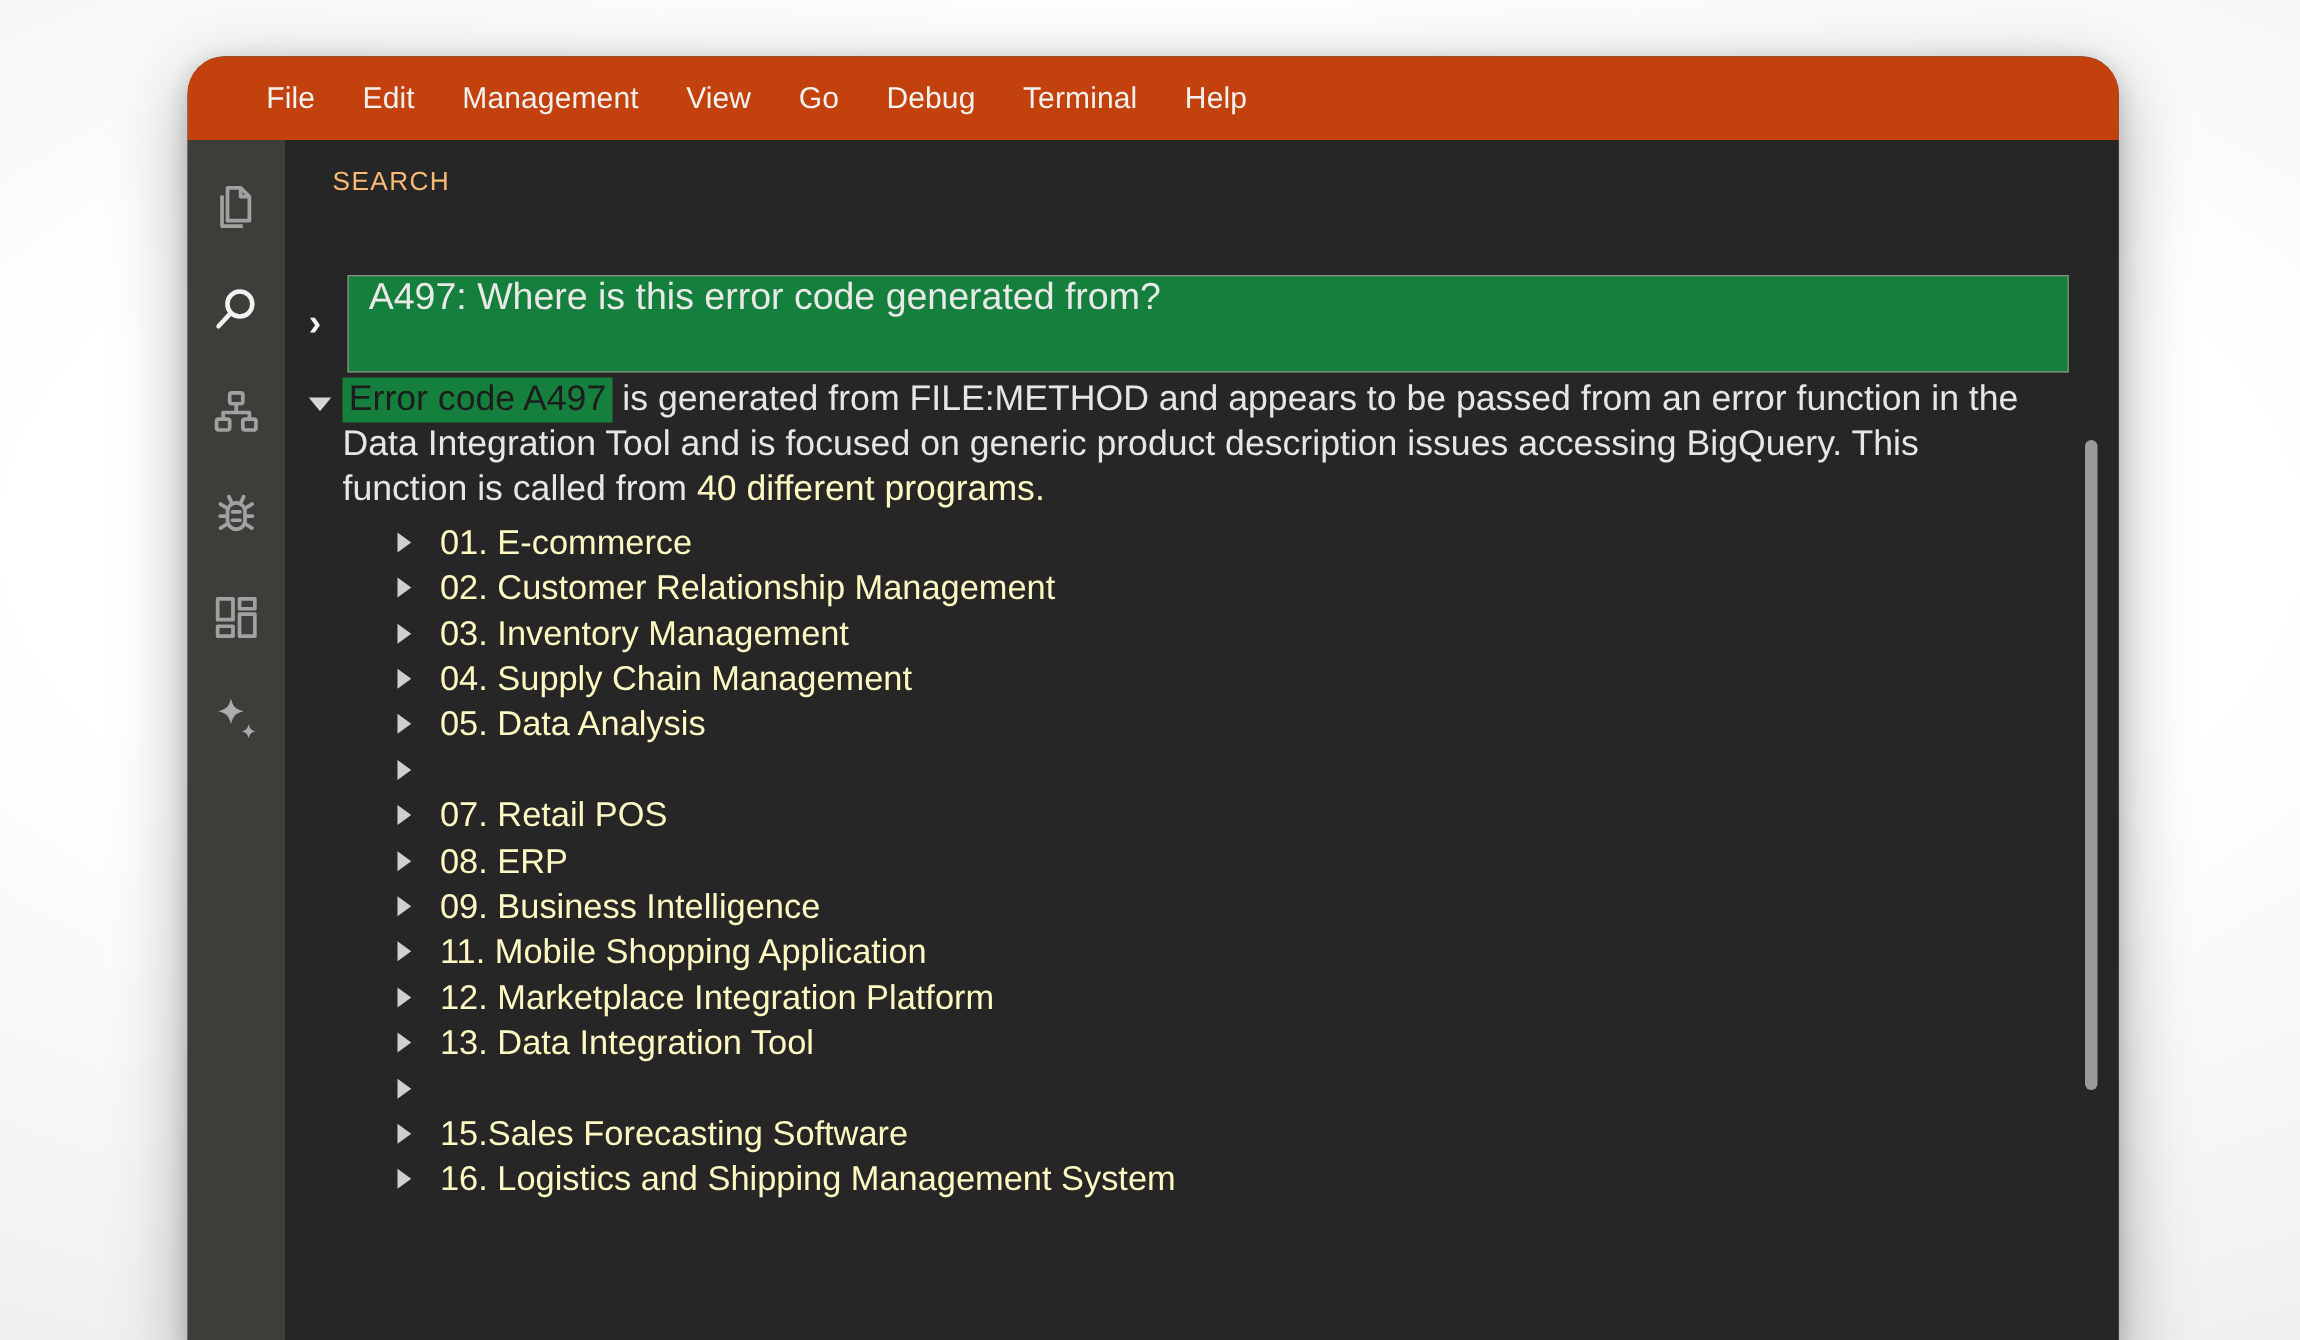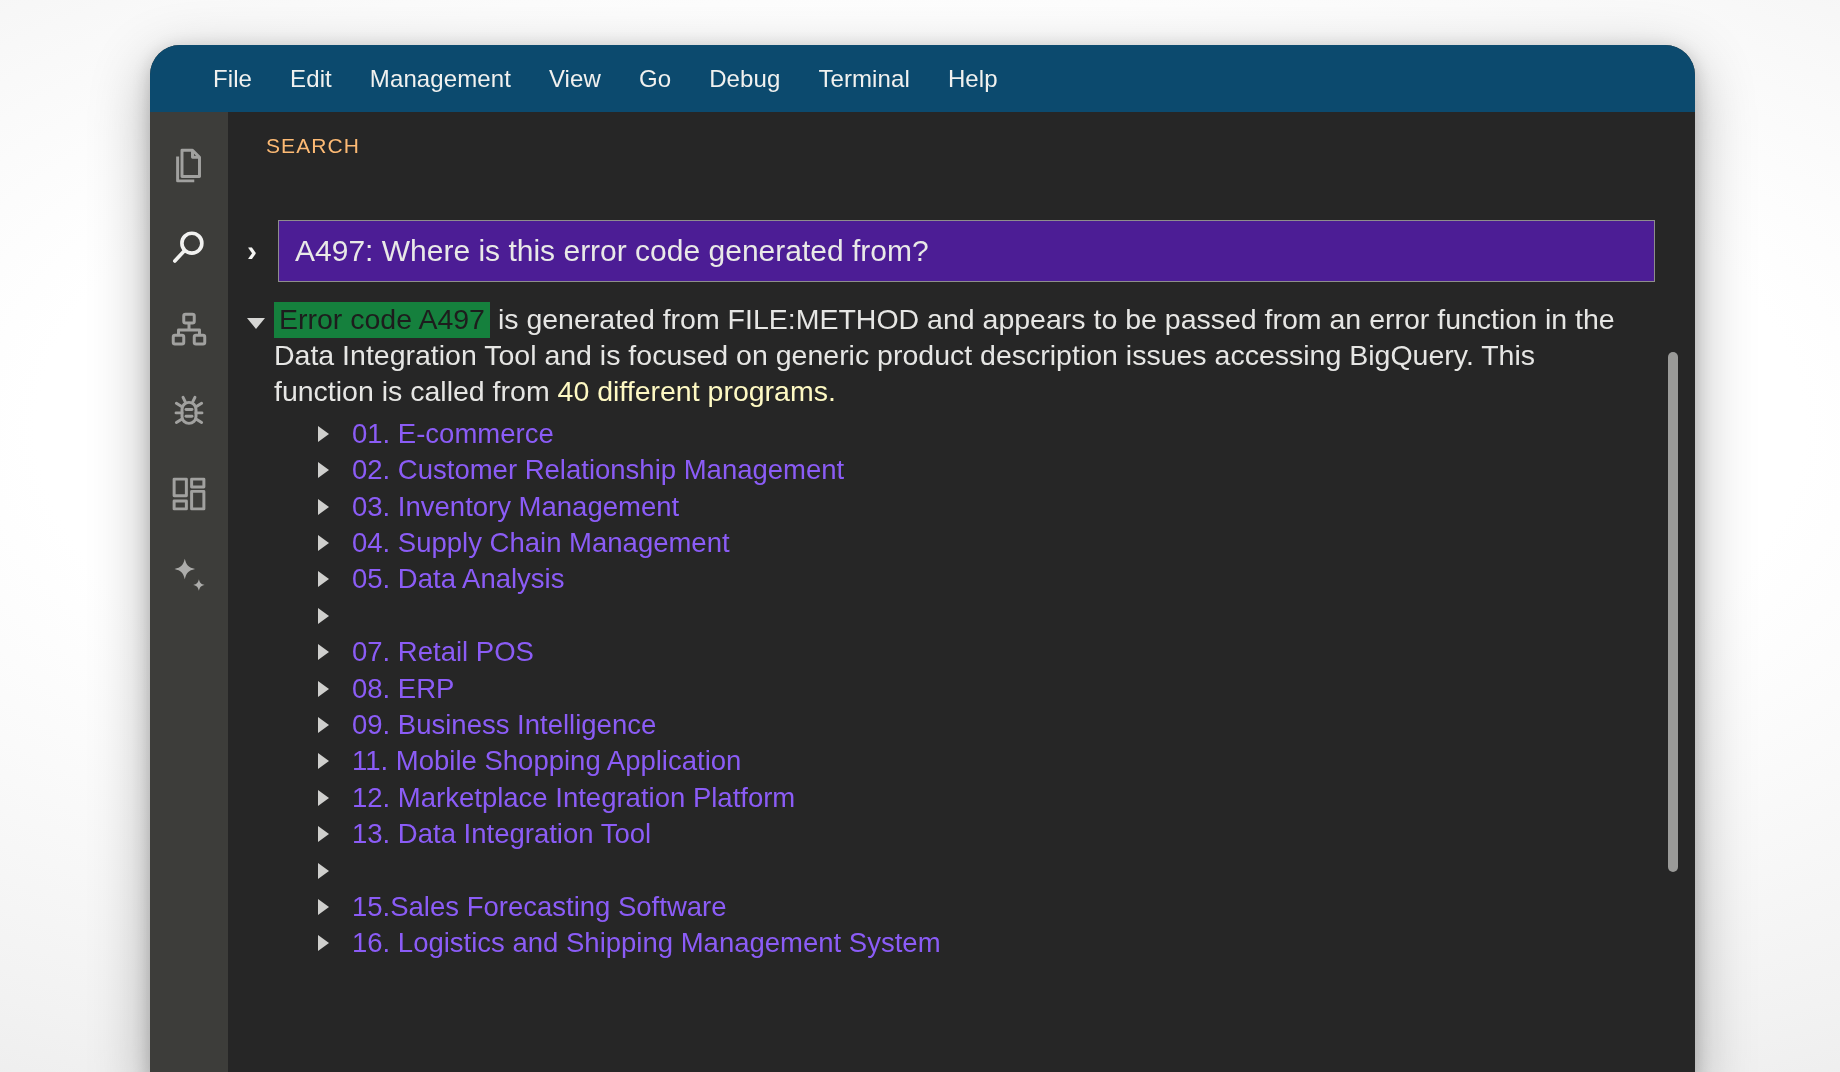--- a/index.html
+++ b/index.html
@@ -40,21 +40,21 @@
       0 4px 18px rgba(0,0,0,0.18);
   }
 
   
   .menubar {
     position: absolute;
     left: 0;
     top: 0;
     width: 100%;
     height: 67px;
-    background: #0c4a6e;
+    background: #c2410c;
     display: flex;
     align-items: center;
     padding-left: 63px;
     gap: 38px;
   }
   .menu-item {
     color: #f1f1ef;
     font-size: 24px;
     line-height: 1;
     letter-spacing: 0.1px;
@@ -123,25 +123,25 @@
     width: 28px;
     color: #f4f4f2;
     font-size: 30px;
     font-weight: bold;
     text-align: center;
     cursor: pointer;
     line-height: 1;
   }
   .query-box {
     flex: 1 1 auto;
-    height: 62px;
-    background: #4c1d95;
+    height: 78px;
+    background: #15803d;
     border: 1px solid #8e8e8c;
     display: flex;
-    align-items: center;
+    align-items: flex-start;
     padding: 0 16px;
   }
   .query-text {
     color: #e9e9e7;
     font-size: 30px;
     white-space: nowrap;
     overflow: hidden;
   }
 
   
@@ -210,21 +210,21 @@
     justify-content: flex-start;
   }
   .tri-right i {
     display: block;
     width: 0; height: 0;
     border-top: 8px solid transparent;
     border-bottom: 8px solid transparent;
     border-left: 11px solid #cfcfcd;
   }
   .proglabel {
-    color: #8b5cf6;
+    color: #fef9c3;
     font-size: 27.5px;
     white-space: nowrap;
   }
 
   
   .scrollbar-track {
     position: absolute;
     right: 14px;
     top: 200px;
     bottom: 4px;

